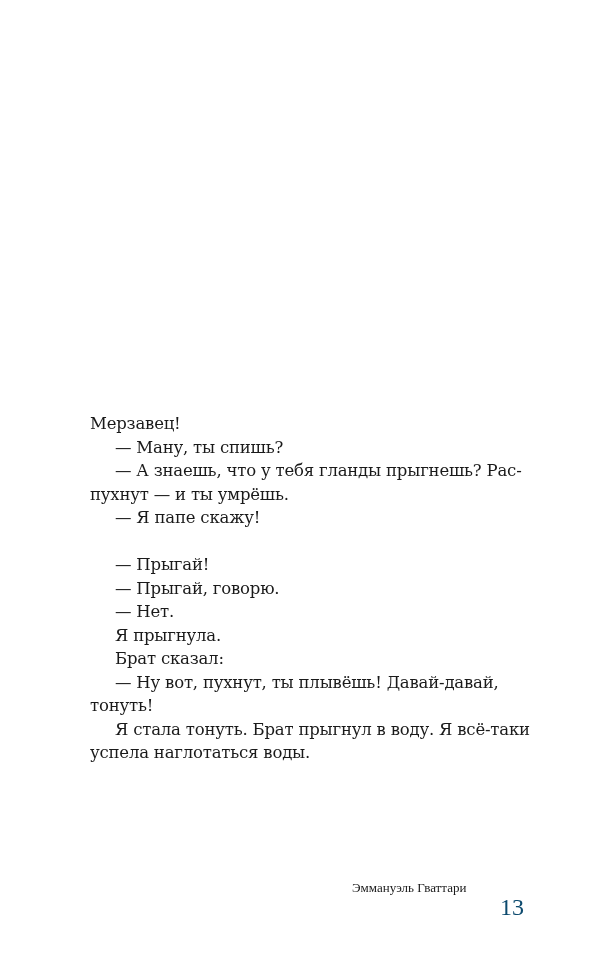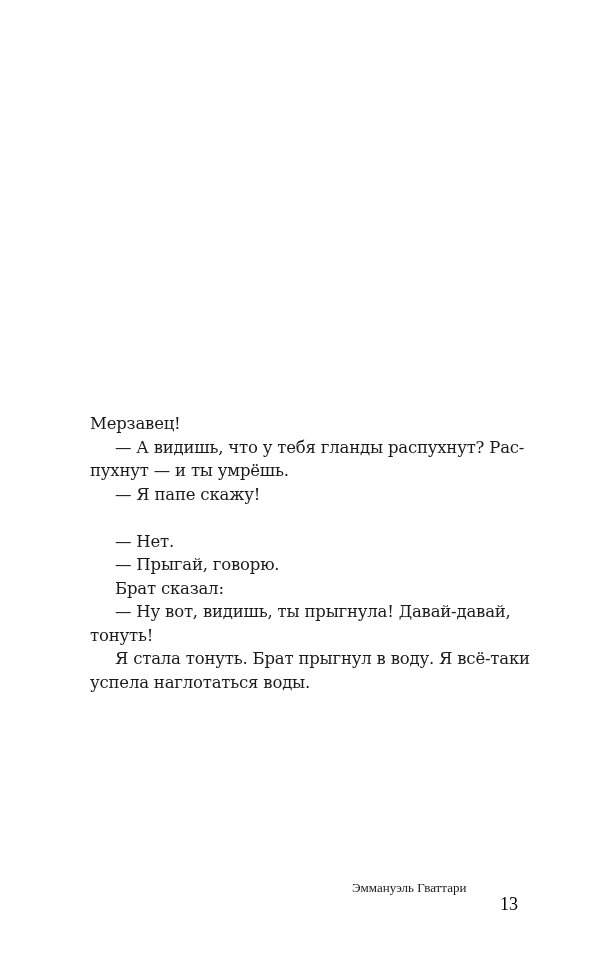--- a/index.html
+++ b/index.html
@@ -36,36 +36,39 @@
       top: 880px;
       font-family: "Liberation Serif", serif;
       font-size: 13px;
       color: #1a1a1a;
     }
     .footer-page {
       position: absolute;
       left: 500px;
       top: 894px;
       font-family: "Liberation Serif", serif;
-      font-size: 18px;
-      color: #000000;
+      font-size: 24px;
+      color: #0c4a6e;
     }
   </style>
 </head>
 <body>
 
 <div class="page-body">
   <div class="line">Мерзавец!</div>
-  <div class="line indent">— А видишь, что у тебя гланды распухнут? Рас-</div>
+  <div class="line indent">— Ману, ты спишь?</div>
+  <div class="line indent">— А знаешь, что у тебя гланды прыгнешь? Рас-</div>
   <div class="line">пухнут — и ты умрёшь.</div>
   <div class="line indent">— Я папе скажу!</div>
   <div class="blank"></div>
+  <div class="line indent">— Прыгай!</div>
+  <div class="line indent">— Прыгай, говорю.</div>
   <div class="line indent">— Нет.</div>
-  <div class="line indent">— Прыгай, говорю.</div>
+  <div class="line indent">Я прыгнула.</div>
   <div class="line indent">Брат сказал:</div>
-  <div class="line indent">— Ну вот, видишь, ты прыгнула! Давай-давай,</div>
+  <div class="line indent">— Ну вот, пухнут, ты плывёшь! Давай-давай,</div>
   <div class="line">тонуть!</div>
   <div class="line indent">Я стала тонуть. Брат прыгнул в воду. Я всё-таки</div>
   <div class="line">успела наглотаться воды.</div>
 </div>
 
 <div class="footer-author">Эммануэль Гваттари</div>
 <div class="footer-page">13</div>
 
 </body></html>

